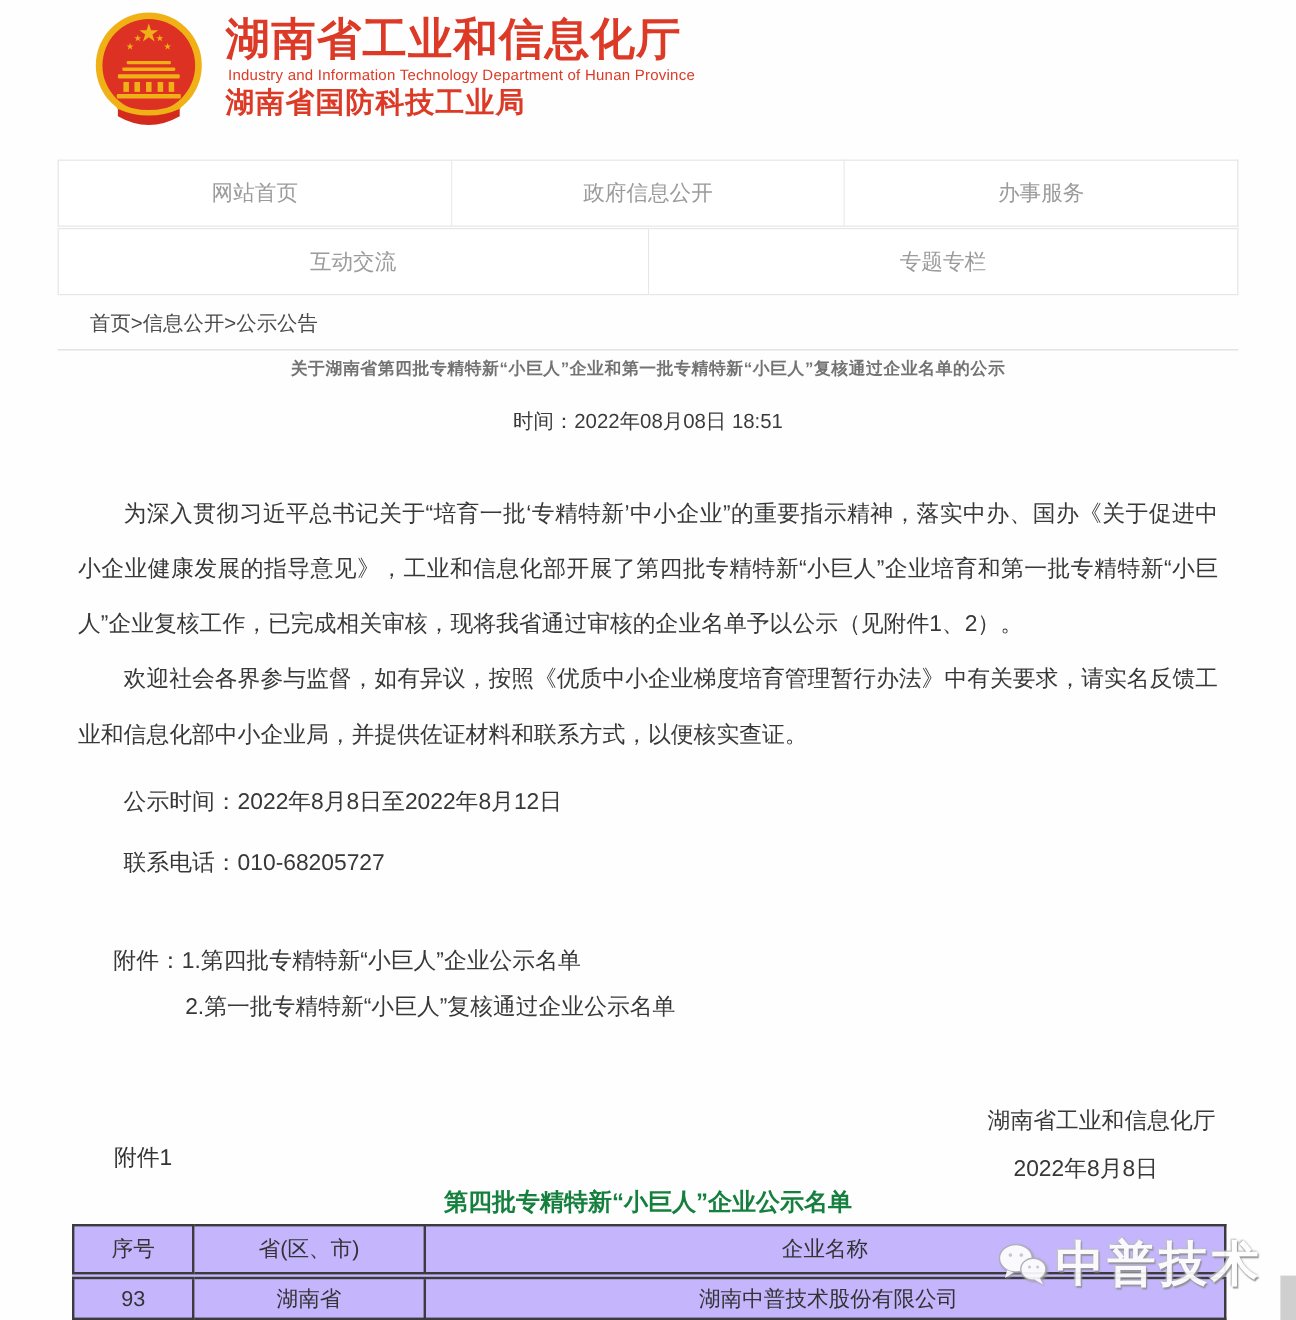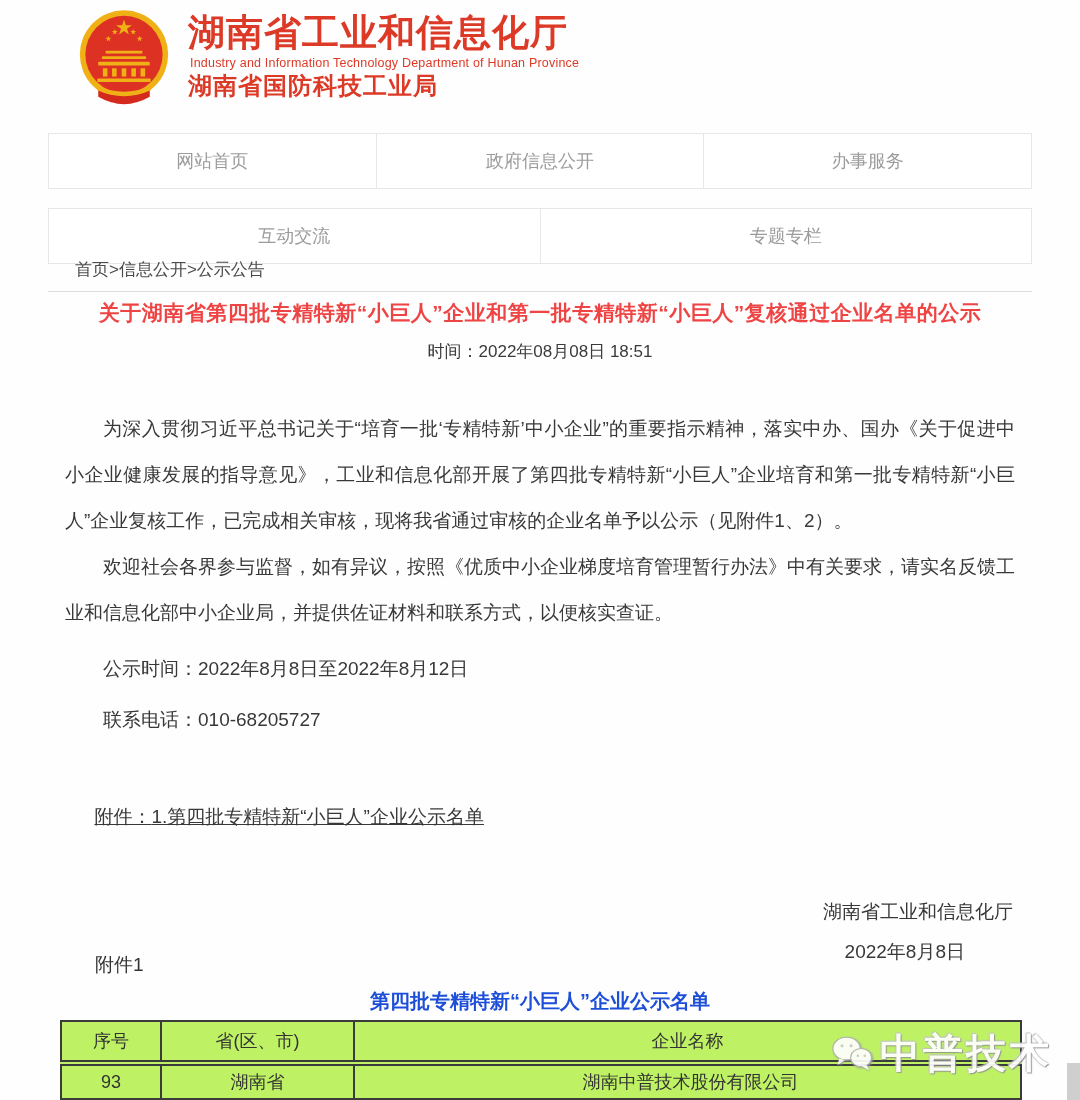--- a/index.html
+++ b/index.html
@@ -14,54 +14,54 @@
   .site-header { position:absolute; top:8px; left:78px; display:flex; gap:18px; align-items:flex-start; cursor:pointer; }
   .emblem { width:92px; height:104px; flex:0 0 auto; }
   .org-titles { padding-top:4px; }
   .org-cn1 { font-size:37px; font-weight:bold; color:#dc3a27; letter-spacing:1px; line-height:1.15; }
   .org-en  { font-size:12.5px; color:#dc3a27; letter-spacing:0.2px; margin:1px 0 2px 2px; }
   .org-cn2 { font-size:24px; font-weight:bold; color:#dc3a27; letter-spacing:1px; line-height:1.15; }
 
   
   .nav-row { position:absolute; left:48px; width:984px; height:56px; display:flex; background:#fff; }
   .nav-row1 { top:133px; }
-  .nav-row2 { top:208px;font-family:Liberation Mono, monospace; }
+  .nav-row2 { top:190px;font-family:Liberation Mono, monospace; }
   .nav-cell {
     flex:1; display:flex; align-items:center; justify-content:center;
     border:1px solid #e7e7e7; border-left-width:0;
     font-size:18px; color:#9b9b9b; cursor:pointer; background:#fff;
   }
   .nav-cell:first-child { border-left-width:1px; }
 
   
   .breadcrumb { position:absolute; top:258px; left:75px; font-size:17px; color:#4a4a4a; cursor:pointer; }
   .crumb-rule { position:absolute; top:291px; left:48px; width:984px; height:0; border-top:1px solid #ddd; }
 
   
   .article-title {
     position:absolute; top:299px; left:40px; width:1000px; text-align:center;
-    font-size:21px; font-weight:bold; color:#ef4444; letter-spacing:0.5px;
+    font-size:14px; font-weight:bold; color:#737373; letter-spacing:0.5px;
   }
   .article-time { position:absolute; top:340px; left:0; width:1080px; text-align:center; font-size:17px; color:#3a3a3a; }
 
   
   .article-body { position:absolute; top:406px; left:65px; width:950px; color:#383838; font-size:19px; }
   .para { line-height:46px; text-indent:2em; text-align:justify; }
   .info-line { line-height:37px; text-indent:2em; margin-top:14px; }
-  .attachments { margin-top:60px;text-decoration:underline; }
+  .attachments { margin-top:45px; }
   .att-line1 { line-height:38px; text-indent:1.55em; }
   .att-line2 { line-height:38px; padding-left:4.7em; }
   .signature { margin-top:56px; text-align:right; }
   .sig-org  { line-height:40px; padding-right:2px; }
   .sig-date { line-height:40px; padding-right:50px; }
 
   
   .annex-label { position:absolute; top:952px; left:95px; font-size:19px; color:#333; }
-  .annex-table-title { position:absolute; top:988px; left:40px; width:1000px; text-align:center; font-size:20px; font-weight:bold; color:#1d4ed8; }
-  .annex-table { position:absolute; top:1020px; left:60px; width:962px; border-collapse:collapse; background:#bef264; }
+  .annex-table-title { position:absolute; top:988px; left:40px; width:1000px; text-align:center; font-size:20px; font-weight:bold; color:#15803d; }
+  .annex-table { position:absolute; top:1020px; left:60px; width:962px; border-collapse:collapse; background:#c4b5fd; }
   .annex-table th, .annex-table td { border:2px solid #3b3b3b; font-weight:normal; color:#333; font-size:18px; text-align:center; }
   .annex-table th { height:42px; border-bottom:6px double #3b3b3b; }
   .annex-table td { height:36px;margin-top:44px; }
   .col-no   { width:100px; }
   .col-prov { width:193px; }
   .cell-company { text-align:left; padding-left:6px; }
 
   
   .watermark { position:absolute; top:1026px; right:28px; display:flex; align-items:center; gap:6px; opacity:0.92; pointer-events:none; }
   .wm-text {
@@ -125,20 +125,21 @@
   <div class="article-time">时间：2022年08月08日 18:51</div>
 
   <div class="article-body">
     <p class="para">为深入贯彻习近平总书记关于“培育一批‘专精特新’中小企业”的重要指示精神，落实中办、国办《关于促进中小企业健康发展的指导意见》，工业和信息化部开展了第四批专精特新“小巨人”企业培育和第一批专精特新“小巨人”企业复核工作，已完成相关审核，现将我省通过审核的企业名单予以公示（见附件1、2）。</p>
     <p class="para">欢迎社会各界参与监督，如有异议，按照《优质中小企业梯度培育管理暂行办法》中有关要求，请实名反馈工业和信息化部中小企业局，并提供佐证材料和联系方式，以便核实查证。</p>
     <p class="info-line">公示时间：2022年8月8日至2022年8月12日</p>
     <p class="info-line">联系电话：010-68205727</p>
 
     <div class="attachments">
       <p class="att-line1"><span>附件：</span><span>1.第四批专精特新“小巨人”企业公示名单</span></p>
+      <p class="att-line2"><span>2.第一批专精特新“小巨人”复核通过企业公示名单</span></p>
     </div>
 
     <div class="signature">
       <p class="sig-org">湖南省工业和信息化厅</p>
       <p class="sig-date">2022年8月8日</p>
     </div>
   </div>
 
   <div class="annex-label">附件1</div>
   <div class="annex-table-title">第四批专精特新“小巨人”企业公示名单</div>

